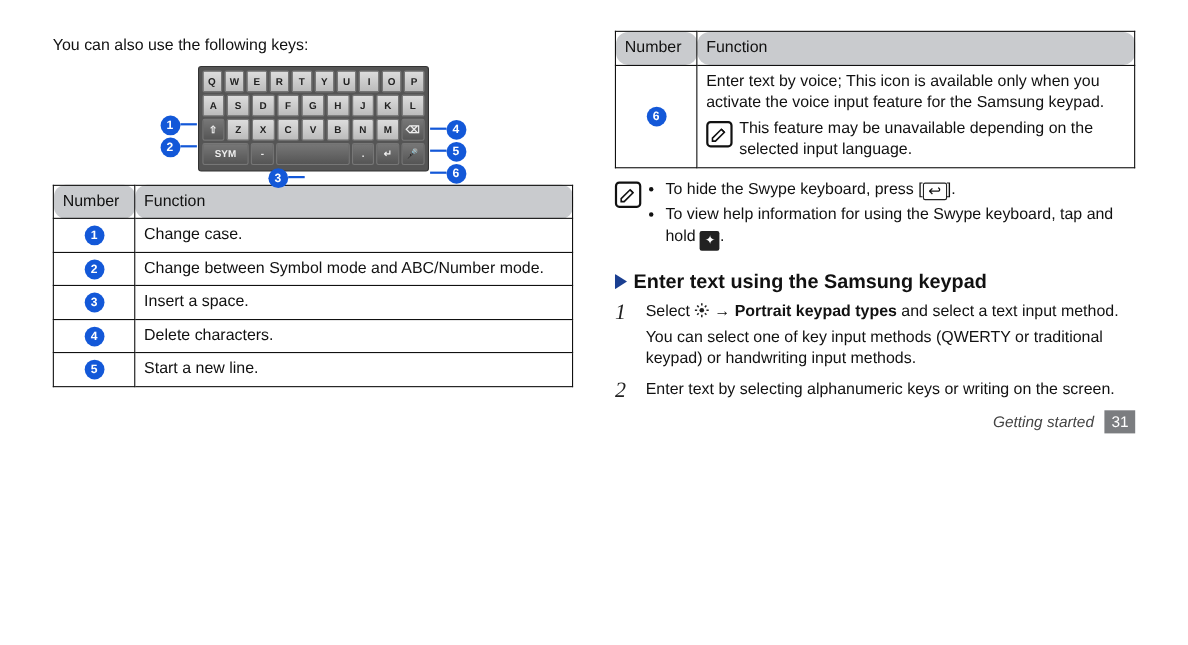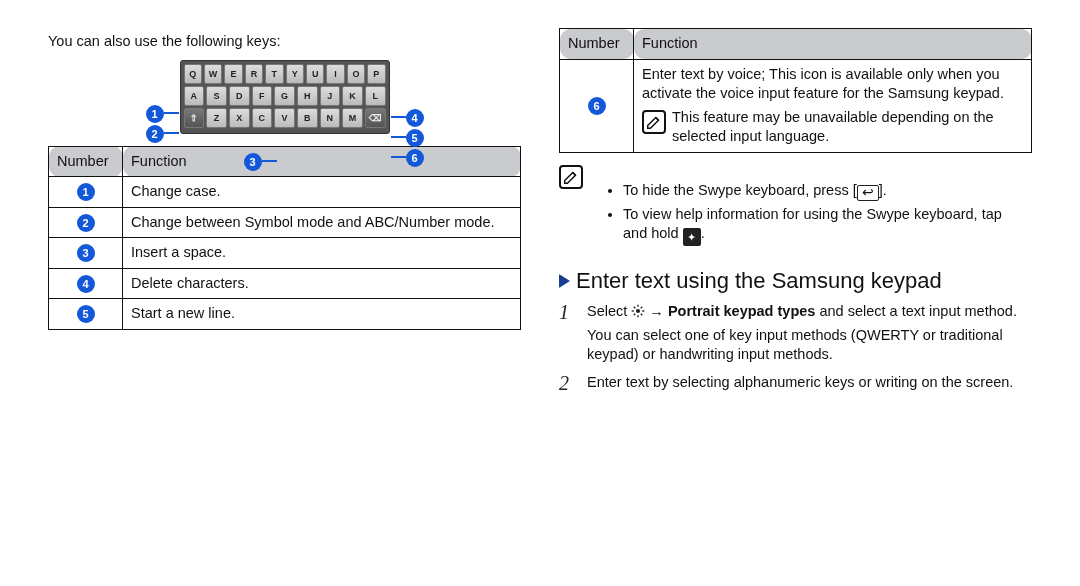--- a/index.html
+++ b/index.html
@@ -101,38 +101,38 @@
   .note-row { display:flex; align-items:flex-start; gap:6px; margin-top:2px; }
   .note-icon {
     width: 24px; height: 24px;
     border: 2px solid #111;
     border-radius: 4px;
     flex: 0 0 24px;
     position:relative;
     margin-top:2px;
   }
   .note-icon svg { width:18px; height:18px; position:absolute; top:1px; left:1px; }
-  .note-body ul { margin:18px; padding-left: 16px; }
+  .note-body ul { margin:0; padding-left: 16px; }
   .note-body li { margin-bottom:4px; }
   .icon-inline {
     display:inline-block; width:18px; height:18px;
     background:#222; color:#fff; border-radius:2px;
     font-size:11px; text-align:center; line-height:18px;
     vertical-align: -3px;
   }
   .icon-back {
     display:inline-block; width:22px; height:16px;
     border:1px solid #222; border-radius:2px;
     font-size:14px; text-align:center; line-height:13px;
     vertical-align:-2px;
   }
   h2.section {
-    font-size: 22px;
-    font-weight: normal;
-    margin: 2px 0 6px 0;
+    font-size: 18px;
+    font-weight: bold;
+    margin: 12px 0 6px 0;
     display:flex; align-items:center; gap:6px;
   }
   .chevron {
     width:0;height:0;
     border-top:7px solid transparent;
     border-bottom:7px solid transparent;
     border-left:11px solid #1a3f91;
     border-radius:1px;
     flex:0 0 11px;
   }
@@ -206,20 +206,28 @@
             <div class="key dark">⇧</div>
               <div class="key">Z</div>
               <div class="key">X</div>
               <div class="key">C</div>
               <div class="key">V</div>
             <div class="key">B</div>
               <div class="key">N</div>
               <div class="key">M</div>
               <div class="key dark">⌫</div>
           </div>
+          <div class="krow">
+            <div class="key dark wide">SYM</div>
+              <div class="key dark">-</div>
+              <div class="key dark space"></div>
+            <div class="key dark">.</div>
+              <div class="key dark">↵</div>
+              <div class="key dark">🎤</div>
+          </div>
         </div>
         <div class="cl c1"><span class="callout">1</span></div>
         <div class="cl c2"><span class="callout">2</span></div>
         <div class="cl c3"><span class="callout">3</span></div>
         <div class="cl c4"><span class="callout">4</span></div>
         <div class="cl c5"><span class="callout">5</span></div>
         <div class="cl c6"><span class="callout">6</span></div>
       </div>
     </div>
 
@@ -325,14 +333,18 @@
               </svg></span><span> → </span><b>Portrait keypad types</b><span> and select a text input method.</span>
           <div class="sub-p">You can select one of key input methods (QWERTY or traditional keypad) or handwriting input methods.</div>
         </div>
       </li>
       <li>
         <span class="step-num">2</span>
         <div class="step-body">Enter text by selecting alphanumeric keys or writing on the screen.</div>
       </li>
     </ol>
 
+    <div class="footer">
+      <span class="ftxt">Getting started</span>
+      <span class="pnum">31</span>
+    </div>
   </div>
 </div>
 
 </body></html>

